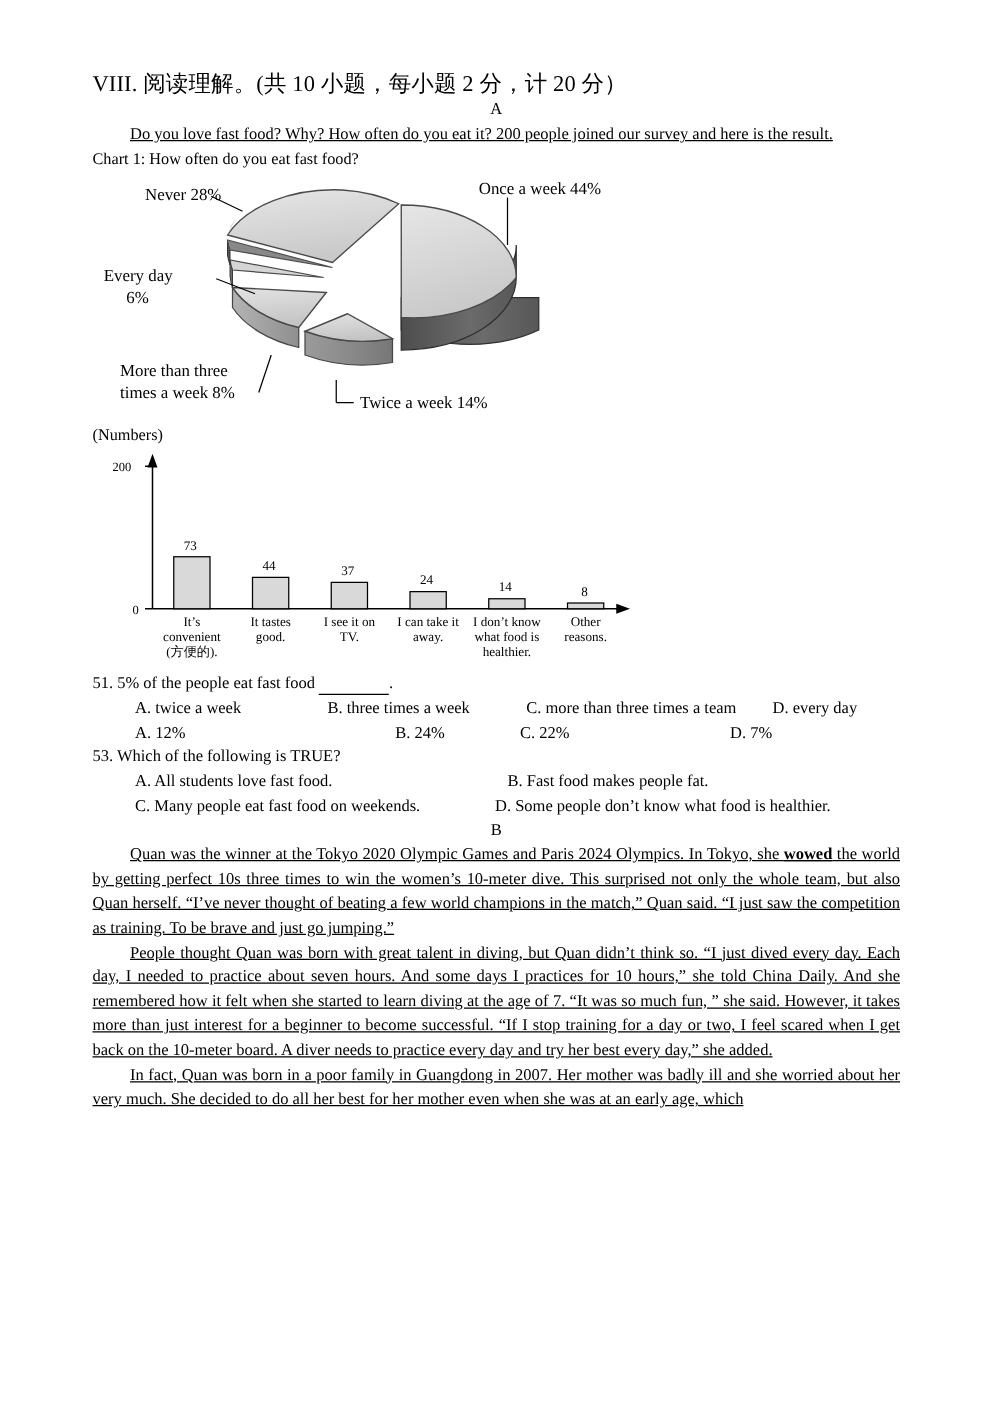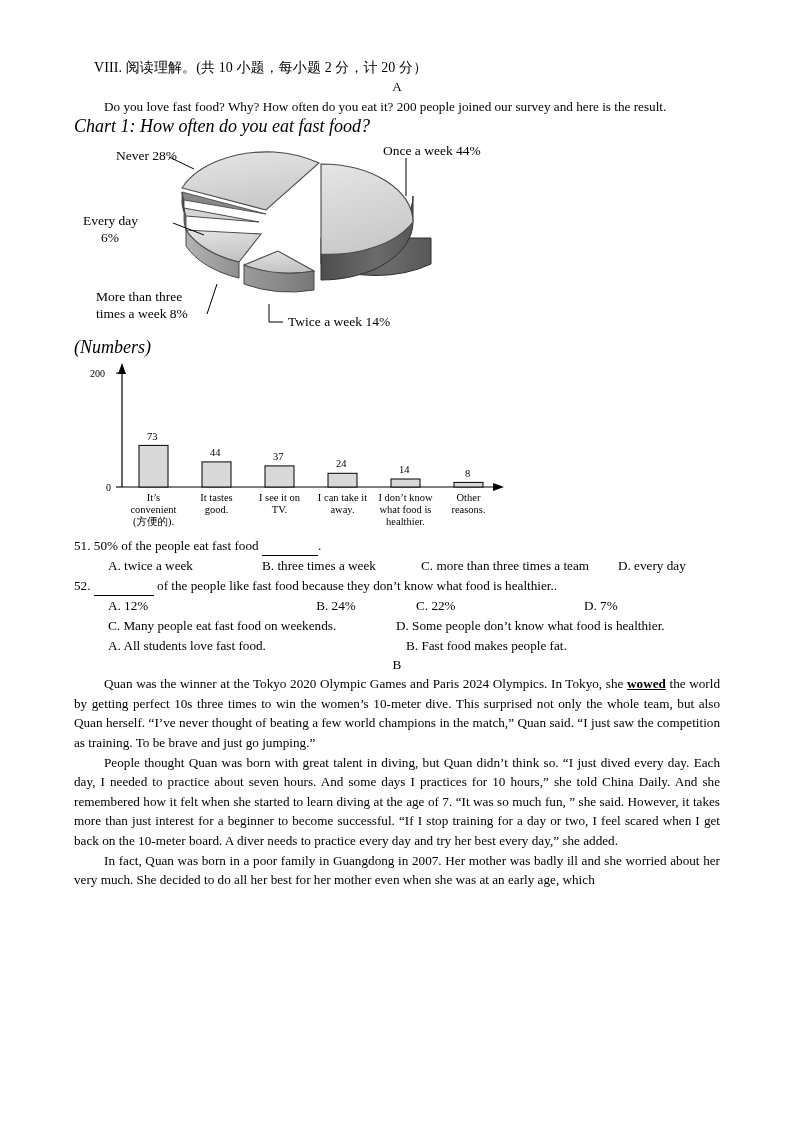--- a/index.html
+++ b/index.html
@@ -24,47 +24,46 @@
   }
   .content {
     position: absolute;
     left: 74px;
     top: 58px;
     width: 646px;
   }
 
   
   .heading-cn {
-    font-size: 14px;
+    font-size: 18px;
     line-height: 19px;
     letter-spacing: 0.1px;
     white-space: nowrap;
-    margin-left: 20px;
   }
   .center-letter {
     text-align: center;
     font-size: 13.2px;
     line-height: 18px;
     margin-top: 1px;
   }
   .para {
     font-size: 13.2px;
     line-height: 19.6px;
     text-align: justify;
     text-justify: inter-word;
     margin: 0;
   }
   .para.indent {
     text-indent: 30px;
+    text-decoration: underline;
   }
   .chart-title {
-    font-size: 18px;
+    font-size: 13px;
     line-height: 19px;
     margin: 0;
-    font-style: italic;
   }
 
   
   .q-stem {
     font-size: 13.2px;
     line-height: 19.6px;
     margin: 0;
     white-space: nowrap;
   }
   .q-opts {
@@ -262,28 +261,28 @@
           <text class="chartlbl" x="323.5" y="142" font-size="10.5" text-anchor="middle">I don’t know</text>
           <text class="chartlbl" x="323.5" y="154" font-size="10.5" text-anchor="middle">what food is</text>
           <text class="chartlbl" x="323.5" y="166" font-size="10.5" text-anchor="middle">healthier.</text>
 
           <text class="chartlbl" x="386.5" y="142" font-size="10.5" text-anchor="middle">Other</text>
           <text class="chartlbl" x="386.5" y="154" font-size="10.5" text-anchor="middle">reasons.</text>
         </g>
       </svg>
     </div>
 
-    <p class="q-stem" style="margin-top:2px;"><span>51.</span> <span>50% of the people  eat fast food </span><span class="blank-u" style="width:56px;">&nbsp;</span><span>.</span></p>
+    <p class="q-stem" style="margin-top:2px;"><span>51.</span> <span>5% of the people  eat fast food </span><span class="blank-u" style="width:56px;">&nbsp;</span><span>.</span></p>
     <p class="q-opts"><span class="opt" style="width:154px;">A. twice a week</span><span class="opt" style="width:159px;">B. three times a week</span><span class="opt" style="width:197px;">C. more than three times a team</span><span class="opt">D. every day</span></p>
 
-    <p class="q-stem"><span>52.</span> <span class="blank-u" style="width:60px;">&nbsp;</span><span> of the people like  fast food because they don’t know what food is healthier..</span></p>
     <p class="q-opts"><span class="opt" style="width:148px;">A. 12%</span><span class="opt" style="width:160px;text-align:center;">B. 24%</span><span class="opt" style="width:168px;">C. 22%</span><span class="opt">D. 7%</span></p>
 
+    <p class="q-stem"><span>53.</span> <span>Which of the following is TRUE?</span></p>
+    <p class="q-opts"><span class="opt" style="width:298px;">A. All  students love fast food.</span><span class="opt">B. Fast food makes people fat.</span></p>
     <p class="q-opts"><span class="opt" style="width:288px;">C. Many people eat fast food on weekends.</span><span class="opt">D. Some people don’t know what food is healthier.</span></p>
-    <p class="q-opts"><span class="opt" style="width:298px;">A. All  students love fast food.</span><span class="opt">B. Fast food makes people fat.</span></p>
 
     <div class="center-letter">B</div>
 
     <p class="para indent"><span>Quan was the winner at the Tokyo 2020 Olympic  Games and Paris 2024 Olympics.  In Tokyo, she </span><span class="u-bold">wowed</span><span> the world by getting perfect 10s three times to win the women’s 10-meter dive.  This surprised not only the whole team, but also Quan herself. “I’ve never thought of beating a few world champions in the match,” Quan said. “I just  saw the competition as training.  To be brave and just go jumping.”</span></p>
     <p class="para indent">People thought Quan was born with great talent in  diving, but Quan didn’t think  so. “I just dived  every day. Each day, I needed  to practice about seven hours. And  some days I practices for 10 hours,” she told China Daily. And  she remembered how it felt when she started to learn  diving  at the age of 7. “It was so much fun, ” she said. However, it takes more than just interest for a beginner to become successful. “If I stop training  for a day or two, I feel scared when I get back on the 10-meter board. A diver needs to practice every day and try her best every day,” she added.</p>
     <p class="para indent">In fact, Quan was born in a poor family in Guangdong in 2007. Her mother was badly ill  and she worried about her very much. She decided to do all  her best for her mother even when she was at an early age, which</p>
 
   </div>
 </div>
 

